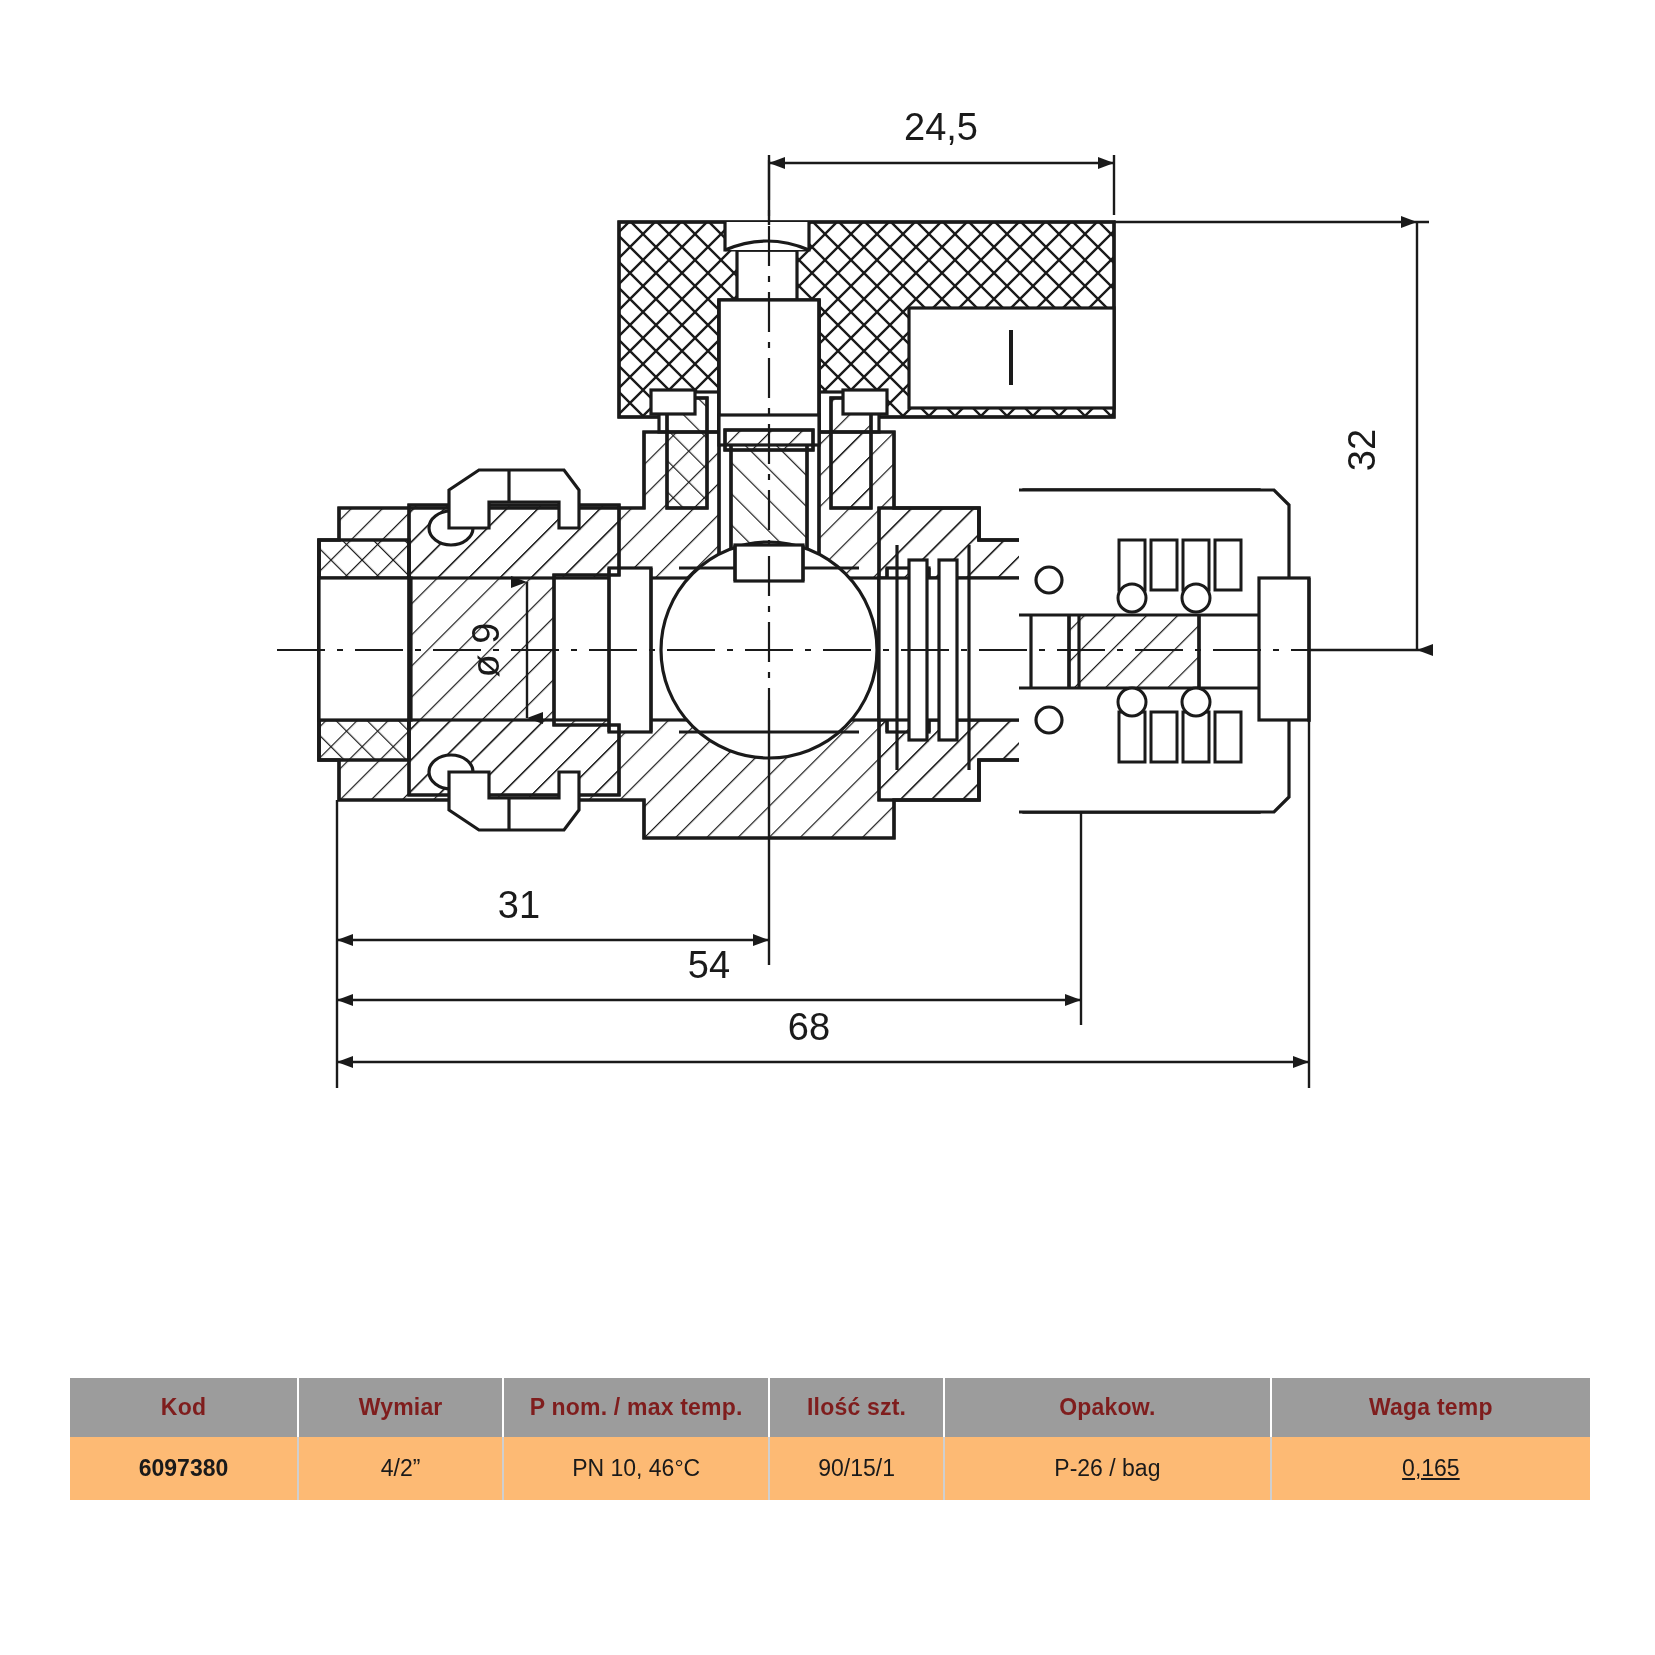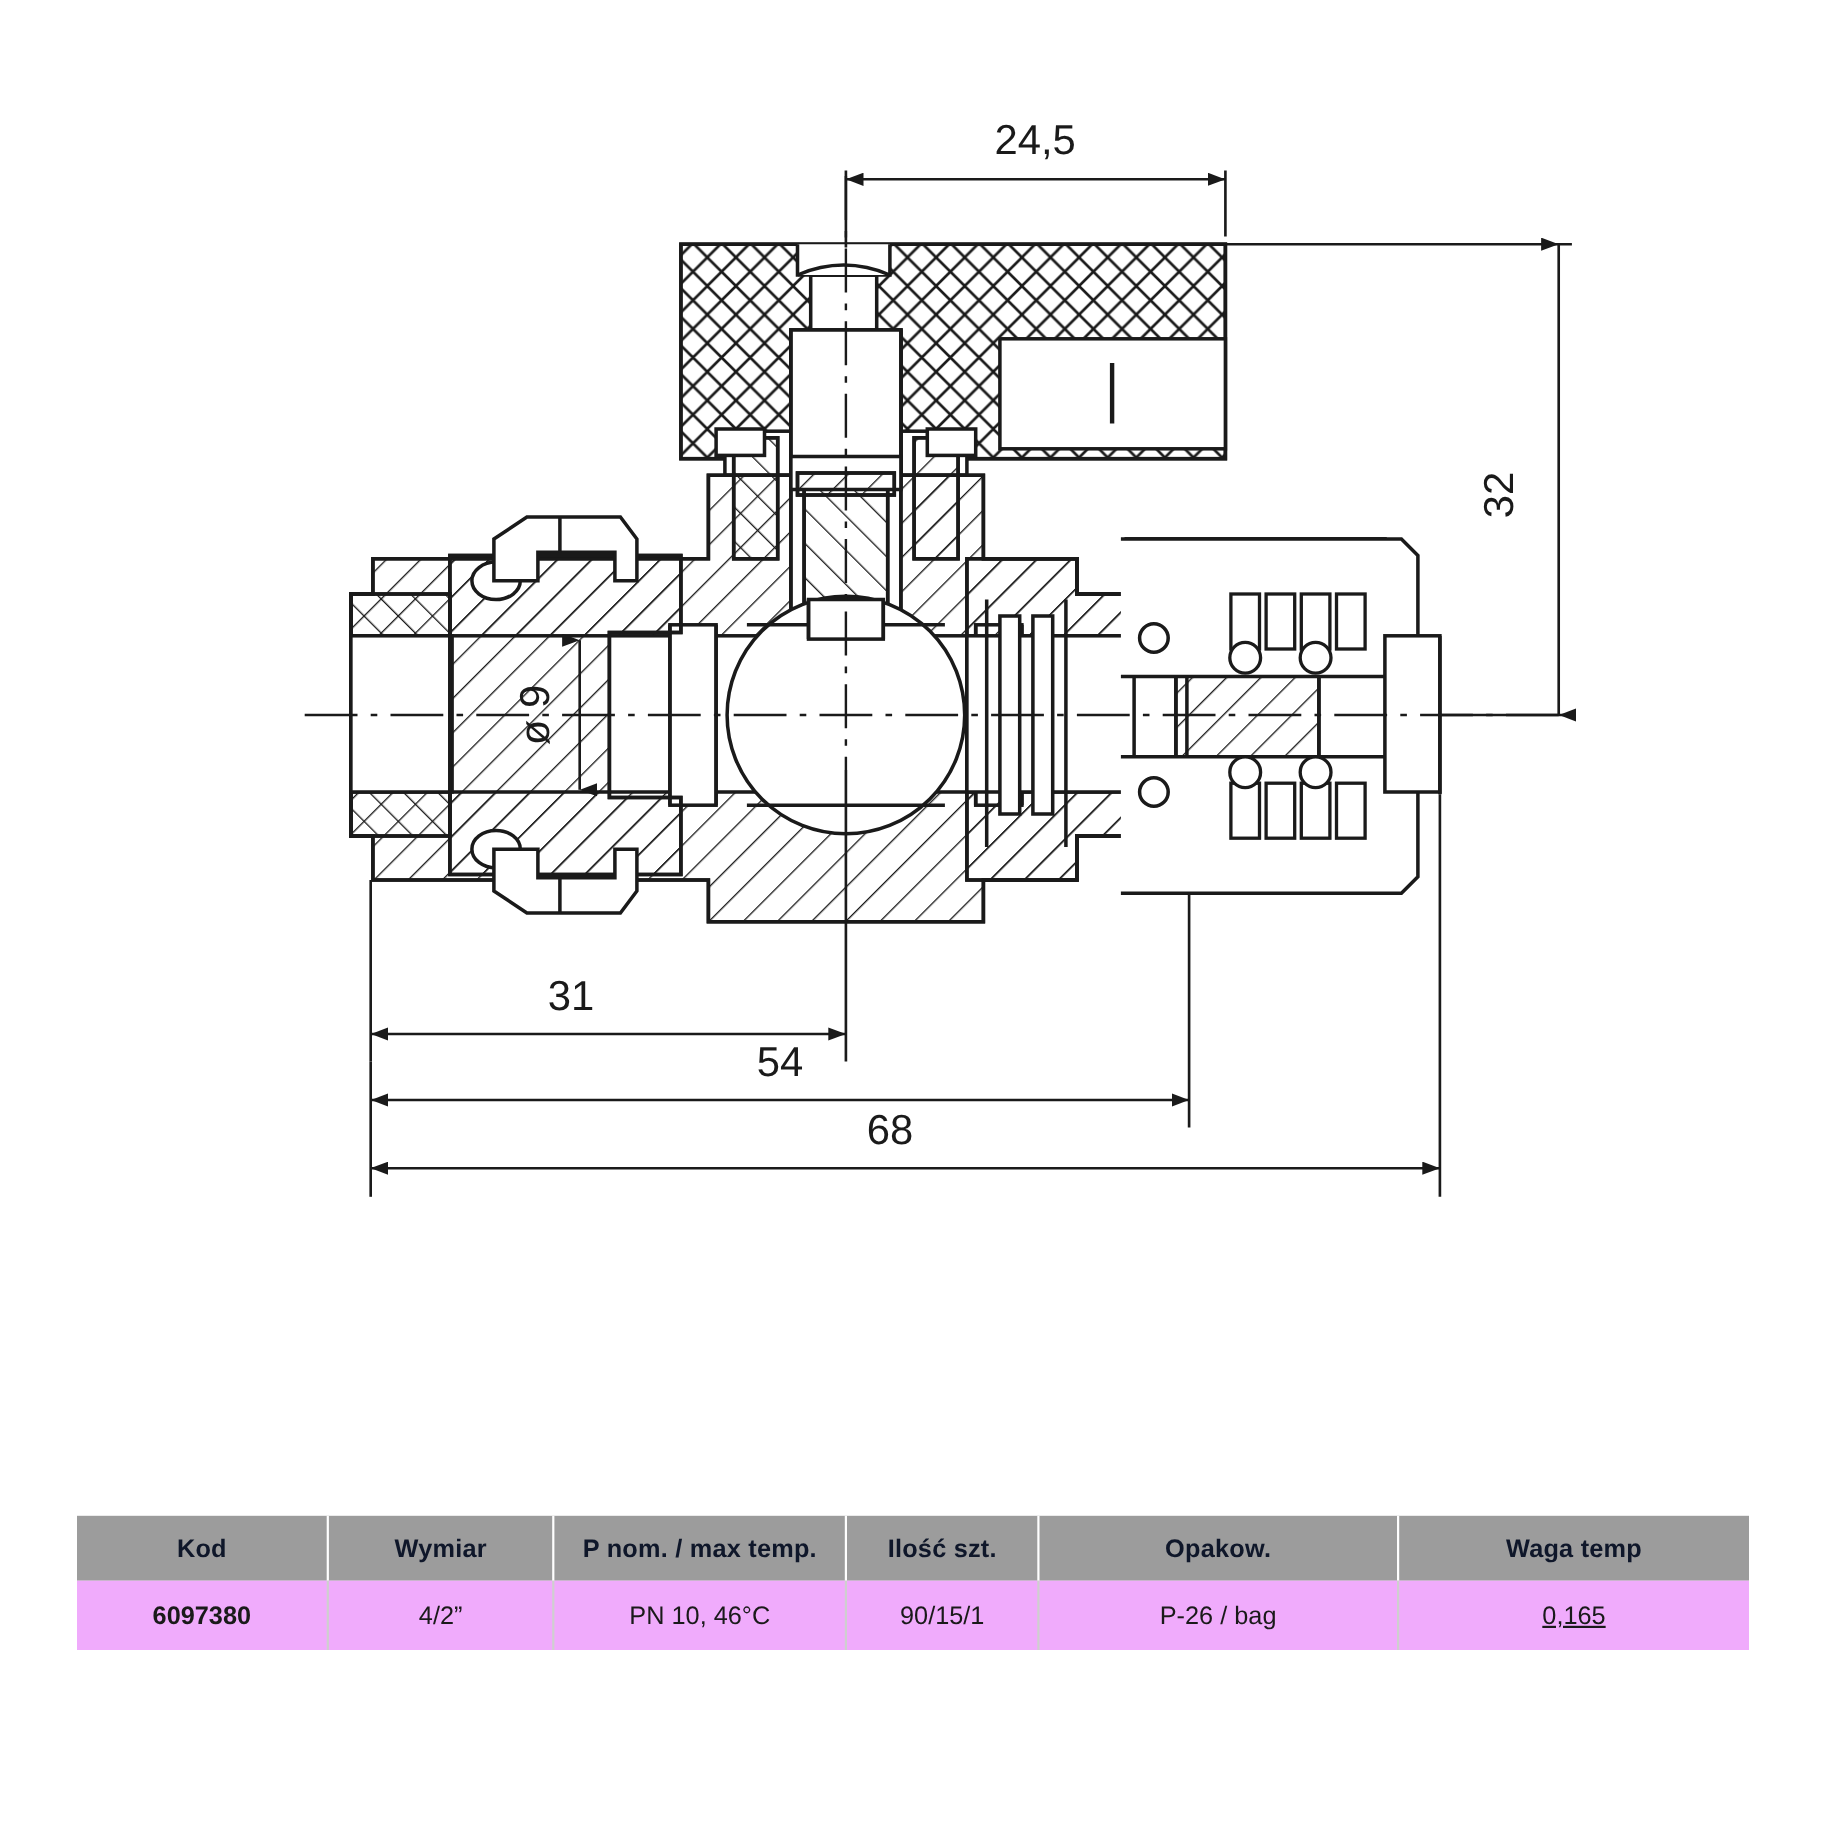--- a/index.html
+++ b/index.html
@@ -43,36 +43,36 @@
   #spec-table {
     position: absolute;
     left: 70px;
     top: 1378px;
     width: 1520px;
     border-collapse: collapse;
     table-layout: fixed;
   }
   #spec-table th {
     background: #9c9c9c;
-    color: #0f172a;
+    color: #7f1d1d;
     font-size: 23px;
     font-weight: bold;
     text-align: center;
     padding: 16px 4px 16px 4px;
     border-right: 2px solid #ffffff;
     letter-spacing: .2px;
   }
   #spec-table th:last-child { border-right: none; }
   #spec-table td {
     font-size: 23px;
     text-align: center;
     padding: 18px 4px 18px 4px;
     border-right: 2px solid #cfcfcf;
     color: #1a1a1a;
-    background: #f0abfc;
+    background: #fdba74;
   }
   #spec-table td:last-child { border-right: none; text-decoration: underline; }
   #spec-table td.code {
     font-weight: bold;
   }
   col.c-kod      { width: 15.0%; }
   col.c-wymiar   { width: 13.5%; }
   col.c-pnom     { width: 17.5%; }
   col.c-ilosc    { width: 11.5%; }
   col.c-opak     { width: 21.5%; }

